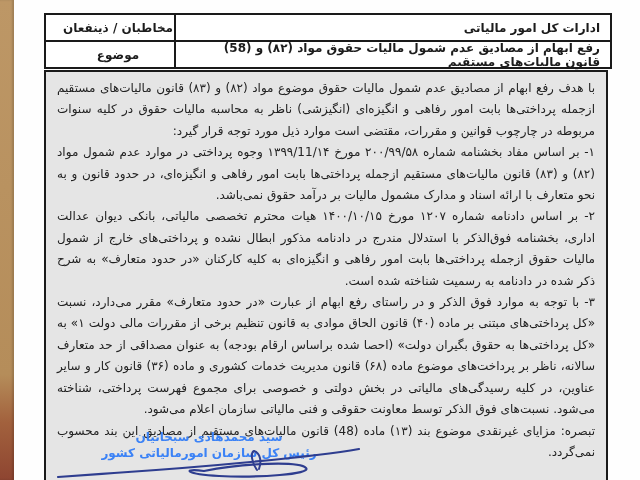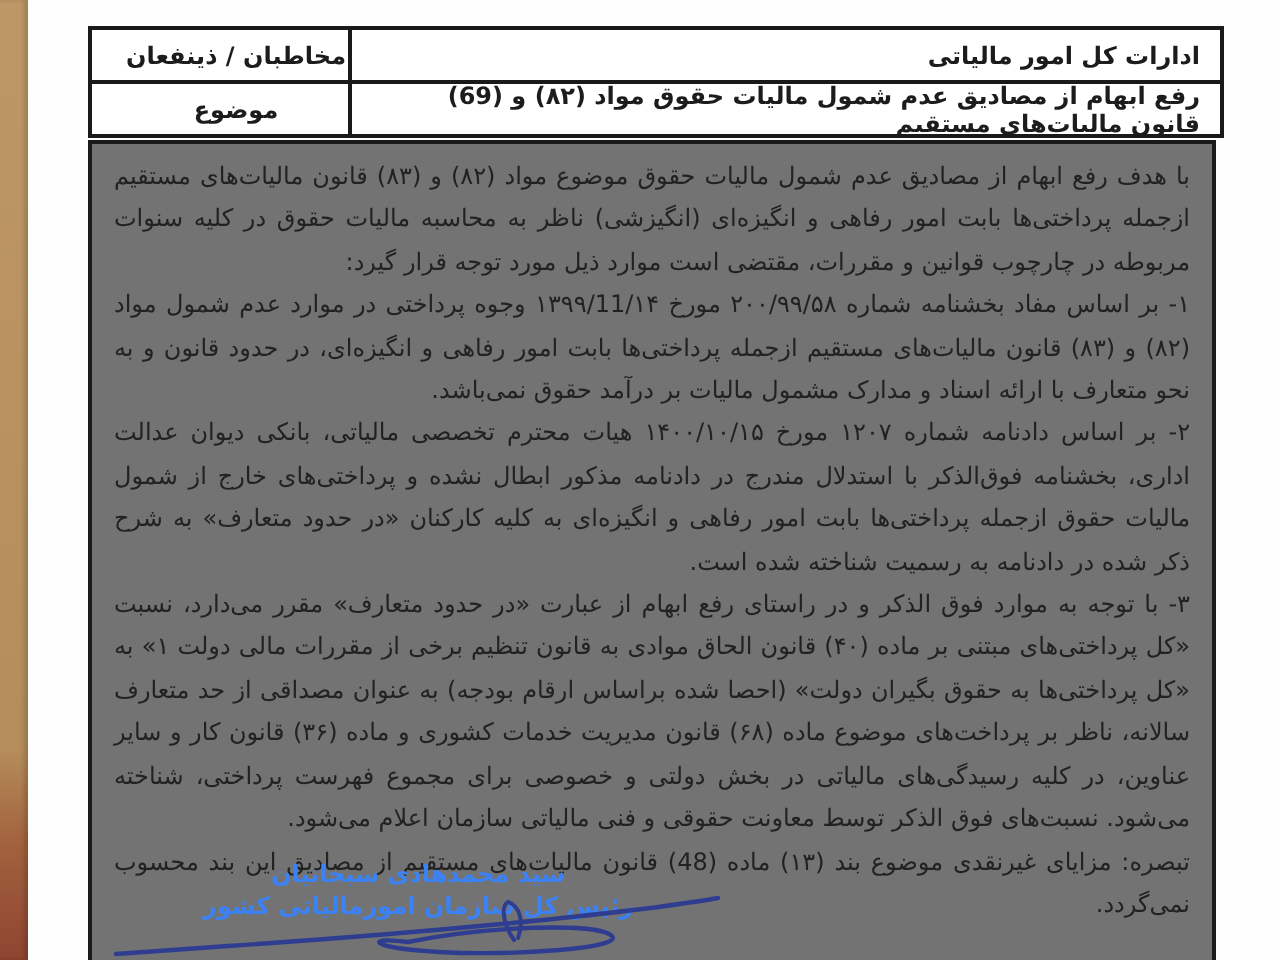--- a/index.html
+++ b/index.html
@@ -67,21 +67,21 @@
     font-size: 12px;
   }
   
   .body-box {
     position: absolute;
     left: 30px; top: 70px;
     width: 564px; height: 410px;
     border: 2px solid #1a1a1a;
     border-bottom: none;
     box-sizing: border-box;
-    background: #737373;
+    background: #e5e5e5;
     padding: 6px 11px 0 11px;
     direction: rtl;
   }
   .body-box p {
     margin: 0;
     font-size: 12px;
     line-height: 21.4px;
     text-align: justify;
     text-justify: inter-word;
     color: #222;
@@ -114,21 +114,21 @@
 
 <div class="page">
 
   <div class="header-table">
     <div class="h-row">
       <div class="h-label">مخاطبان / ذینفعان</div>
       <div class="h-value">ادارات کل امور مالیاتی</div>
     </div>
     <div class="h-row">
       <div class="h-label">موضوع</div>
-      <div class="h-value">رفع ابهام از مصادیق عدم شمول مالیات حقوق مواد (۸۲) و (69)  قانون مالیات‌های مستقیم</div>
+      <div class="h-value">رفع ابهام از مصادیق عدم شمول مالیات حقوق مواد (۸۲) و (58)  قانون مالیات‌های مستقیم</div>
     </div>
   </div>
 
   <div class="body-box" dir="rtl">
     <p>با هدف رفع ابهام از مصادیق عدم شمول مالیات حقوق موضوع مواد (۸۲) و (۸۳)  قانون مالیات‌های مستقیم ازجمله پرداختی‌ها بابت امور رفاهی و انگیزه‌ای (انگیزشی) ناظر به محاسبه مالیات حقوق در کلیه سنوات مربوطه در چارچوب قوانین و مقررات، مقتضی است موارد ذیل مورد توجه قرار گیرد:</p>
     <p>۱- بر اساس مفاد بخشنامه شماره ۲۰۰/۹۹/۵۸ مورخ ۱۳۹۹/11/۱۴ وجوه پرداختی در موارد عدم شمول مواد (۸۲) و (۸۳) قانون مالیات‌های مستقیم ازجمله پرداختی‌ها بابت امور رفاهی و انگیزه‌ای، در حدود قانون و به نحو متعارف با ارائه اسناد و مدارک مشمول مالیات بر درآمد حقوق نمی‌باشد.</p>
     <p>۲- بر اساس دادنامه شماره ۱۲۰۷ مورخ ۱۴۰۰/۱۰/۱۵ هیات محترم تخصصی مالیاتی، بانکی دیوان عدالت اداری، بخشنامه فوق‌الذکر با استدلال مندرج در دادنامه مذکور ابطال نشده و پرداختی‌های خارج از شمول مالیات حقوق ازجمله  پرداختی‌ها بابت امور رفاهی و انگیزه‌ای به کلیه کارکنان «در حدود متعارف» به شرح ذکر شده در دادنامه به رسمیت شناخته شده است.</p>
     <p>۳- با توجه به موارد فوق الذکر و در راستای رفع ابهام از عبارت «در حدود متعارف» مقرر می‌دارد، نسبت «کل پرداختی‌های مبتنی بر ماده (۴۰) قانون الحاق موادی به قانون تنظیم برخی از مقررات مالی دولت ۱» به «کل پرداختی‌ها به حقوق بگیران دولت» (احصا شده براساس ارقام بودجه) به عنوان مصداقی از حد متعارف سالانه، ناظر بر پرداخت‌های موضوع ماده (۶۸) قانون مدیریت خدمات کشوری و ماده (۳۶) قانون کار و سایر عناوین، در کلیه رسیدگی‌های مالیاتی در بخش دولتی و خصوصی برای مجموع فهرست پرداختی، شناخته می‌شود. نسبت‌های فوق الذکر توسط معاونت حقوقی و فنی مالیاتی سازمان اعلام می‌شود.</p>
     <p>تبصره: مزایای غیرنقدی موضوع بند (۱۳) ماده (48) قانون مالیات‌های مستقیم از مصادیق این بند محسوب نمی‌گردد.</p>
   </div>

